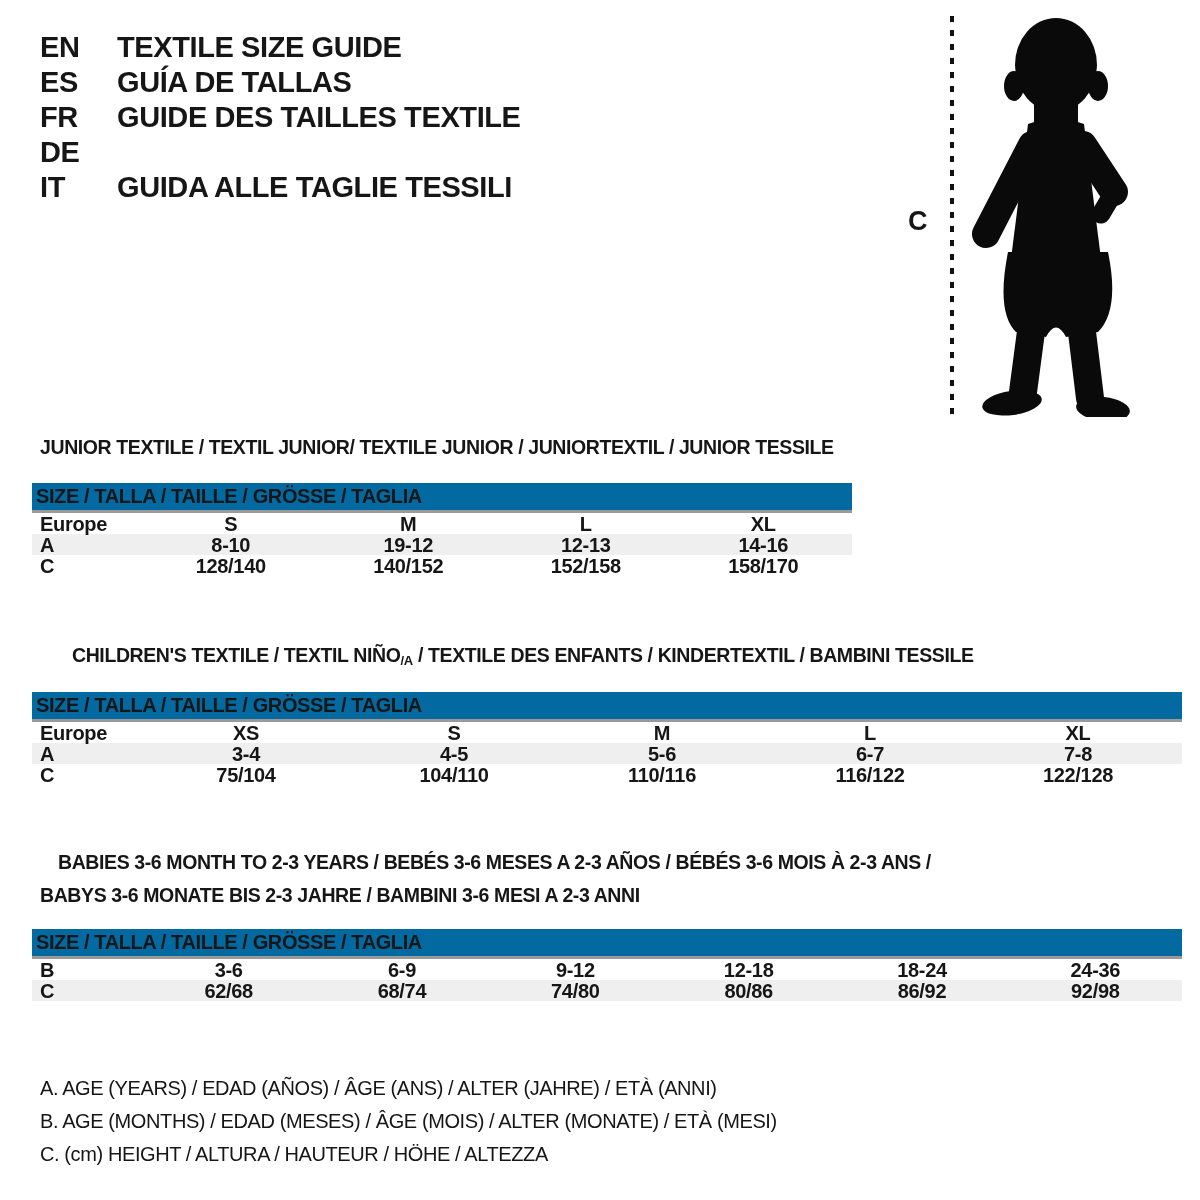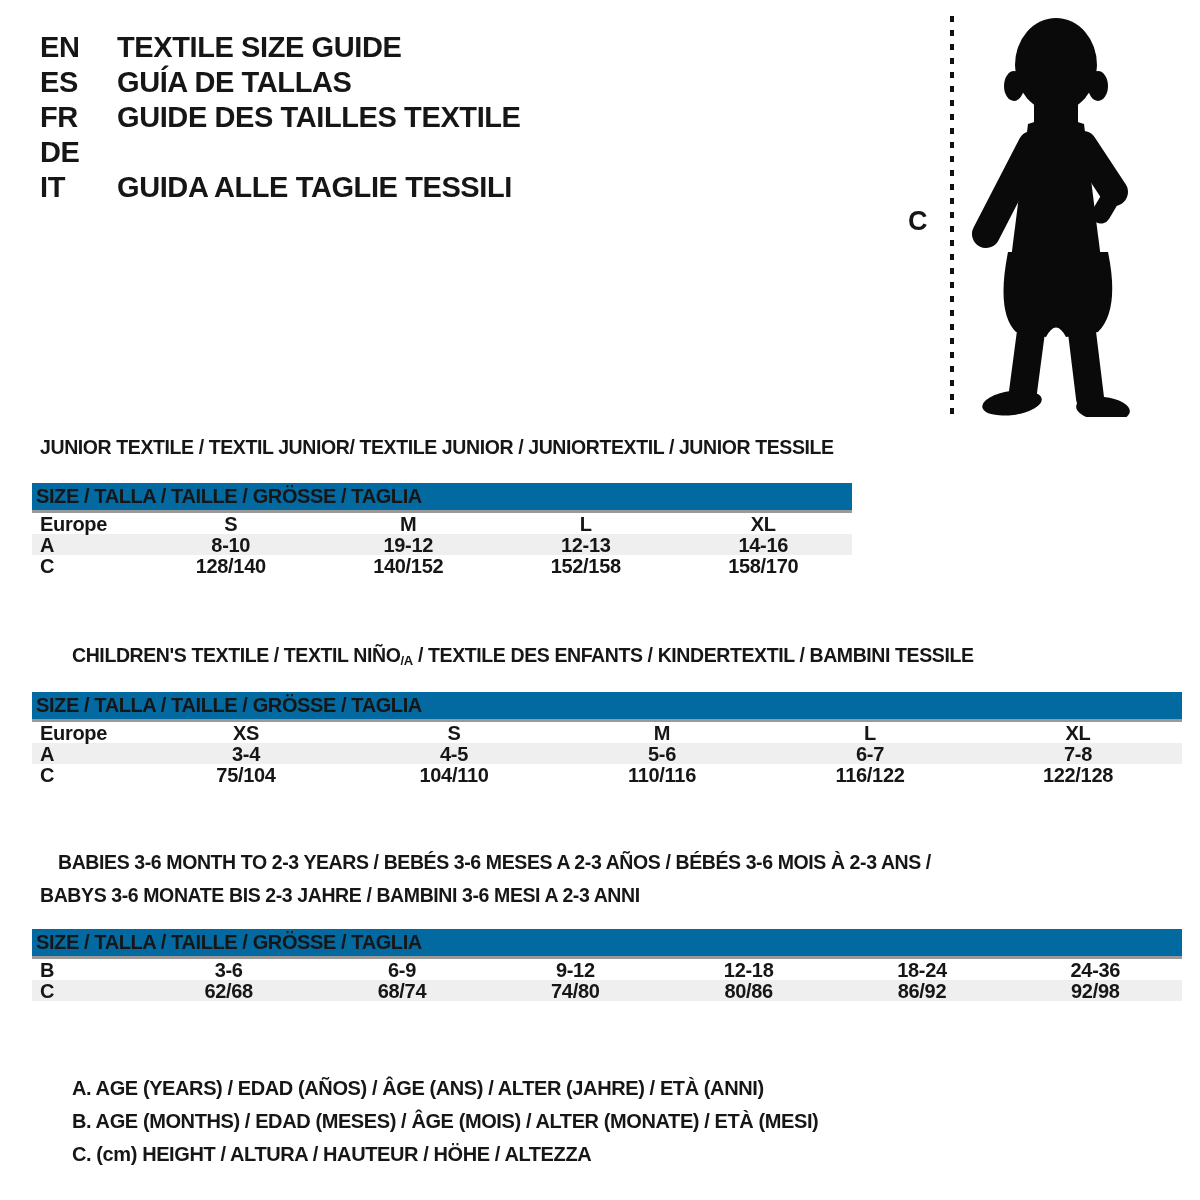--- a/index.html
+++ b/index.html
@@ -55,22 +55,22 @@
   .cols4 { grid-template-columns:110px repeat(4,1fr); }
   .cols5 { grid-template-columns:110px repeat(5,1fr); }
   .cols6 { grid-template-columns:110px repeat(6,1fr); }
   .trow .lab { padding-left:8px; text-align:left; }
   .trow .val { text-align:center; }
   .shaded { background:#efefef; }
 
   
   .legend { left:40px; top:1072px; }
   .legend-line {
-    font-weight:700; font-size:20px; letter-spacing:-0.4px;
-    height:33px; line-height:33px; white-space:nowrap;margin-left:32px;
+    font-weight:400; font-size:20px; letter-spacing:-0.4px;
+    height:33px; line-height:33px; white-space:nowrap;
   }
 </style>
 </head>
 <body>
 
 <div class="abs lang-list">
   <div class="lang-row">
     <span class="lang-code">EN</span>
     <span class="lang-label">TEXTILE SIZE GUIDE</span>
   </div>

